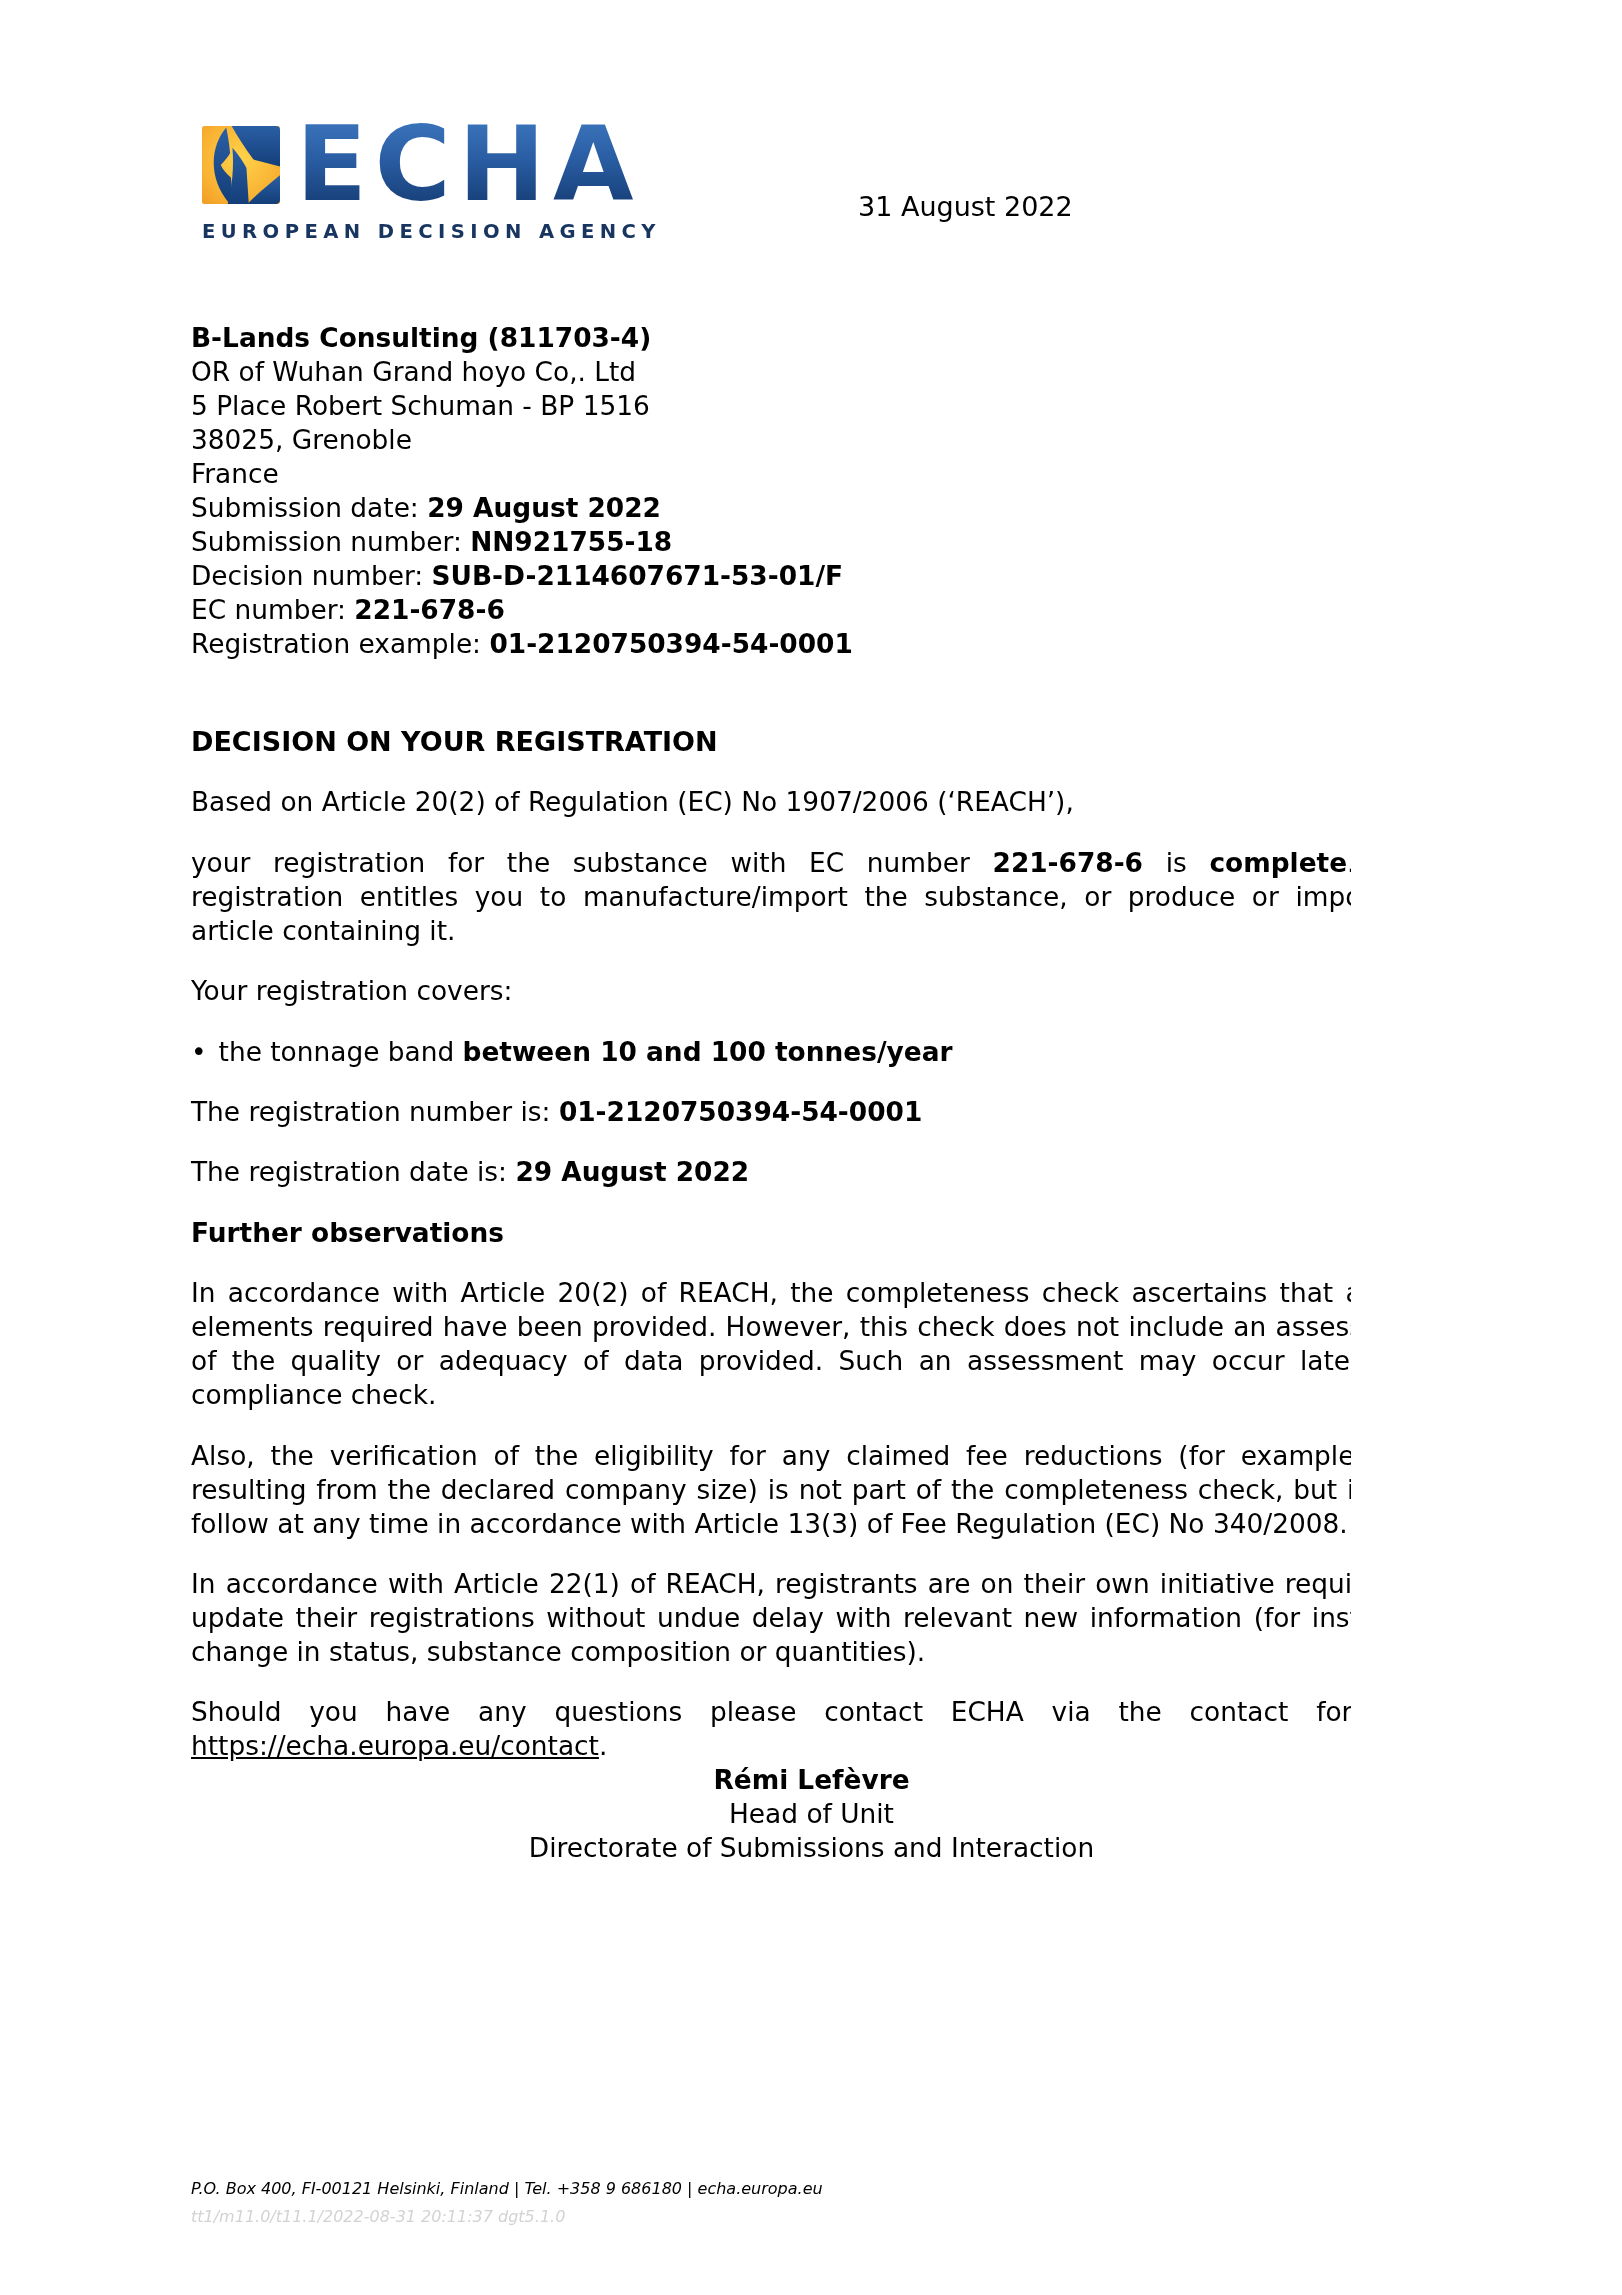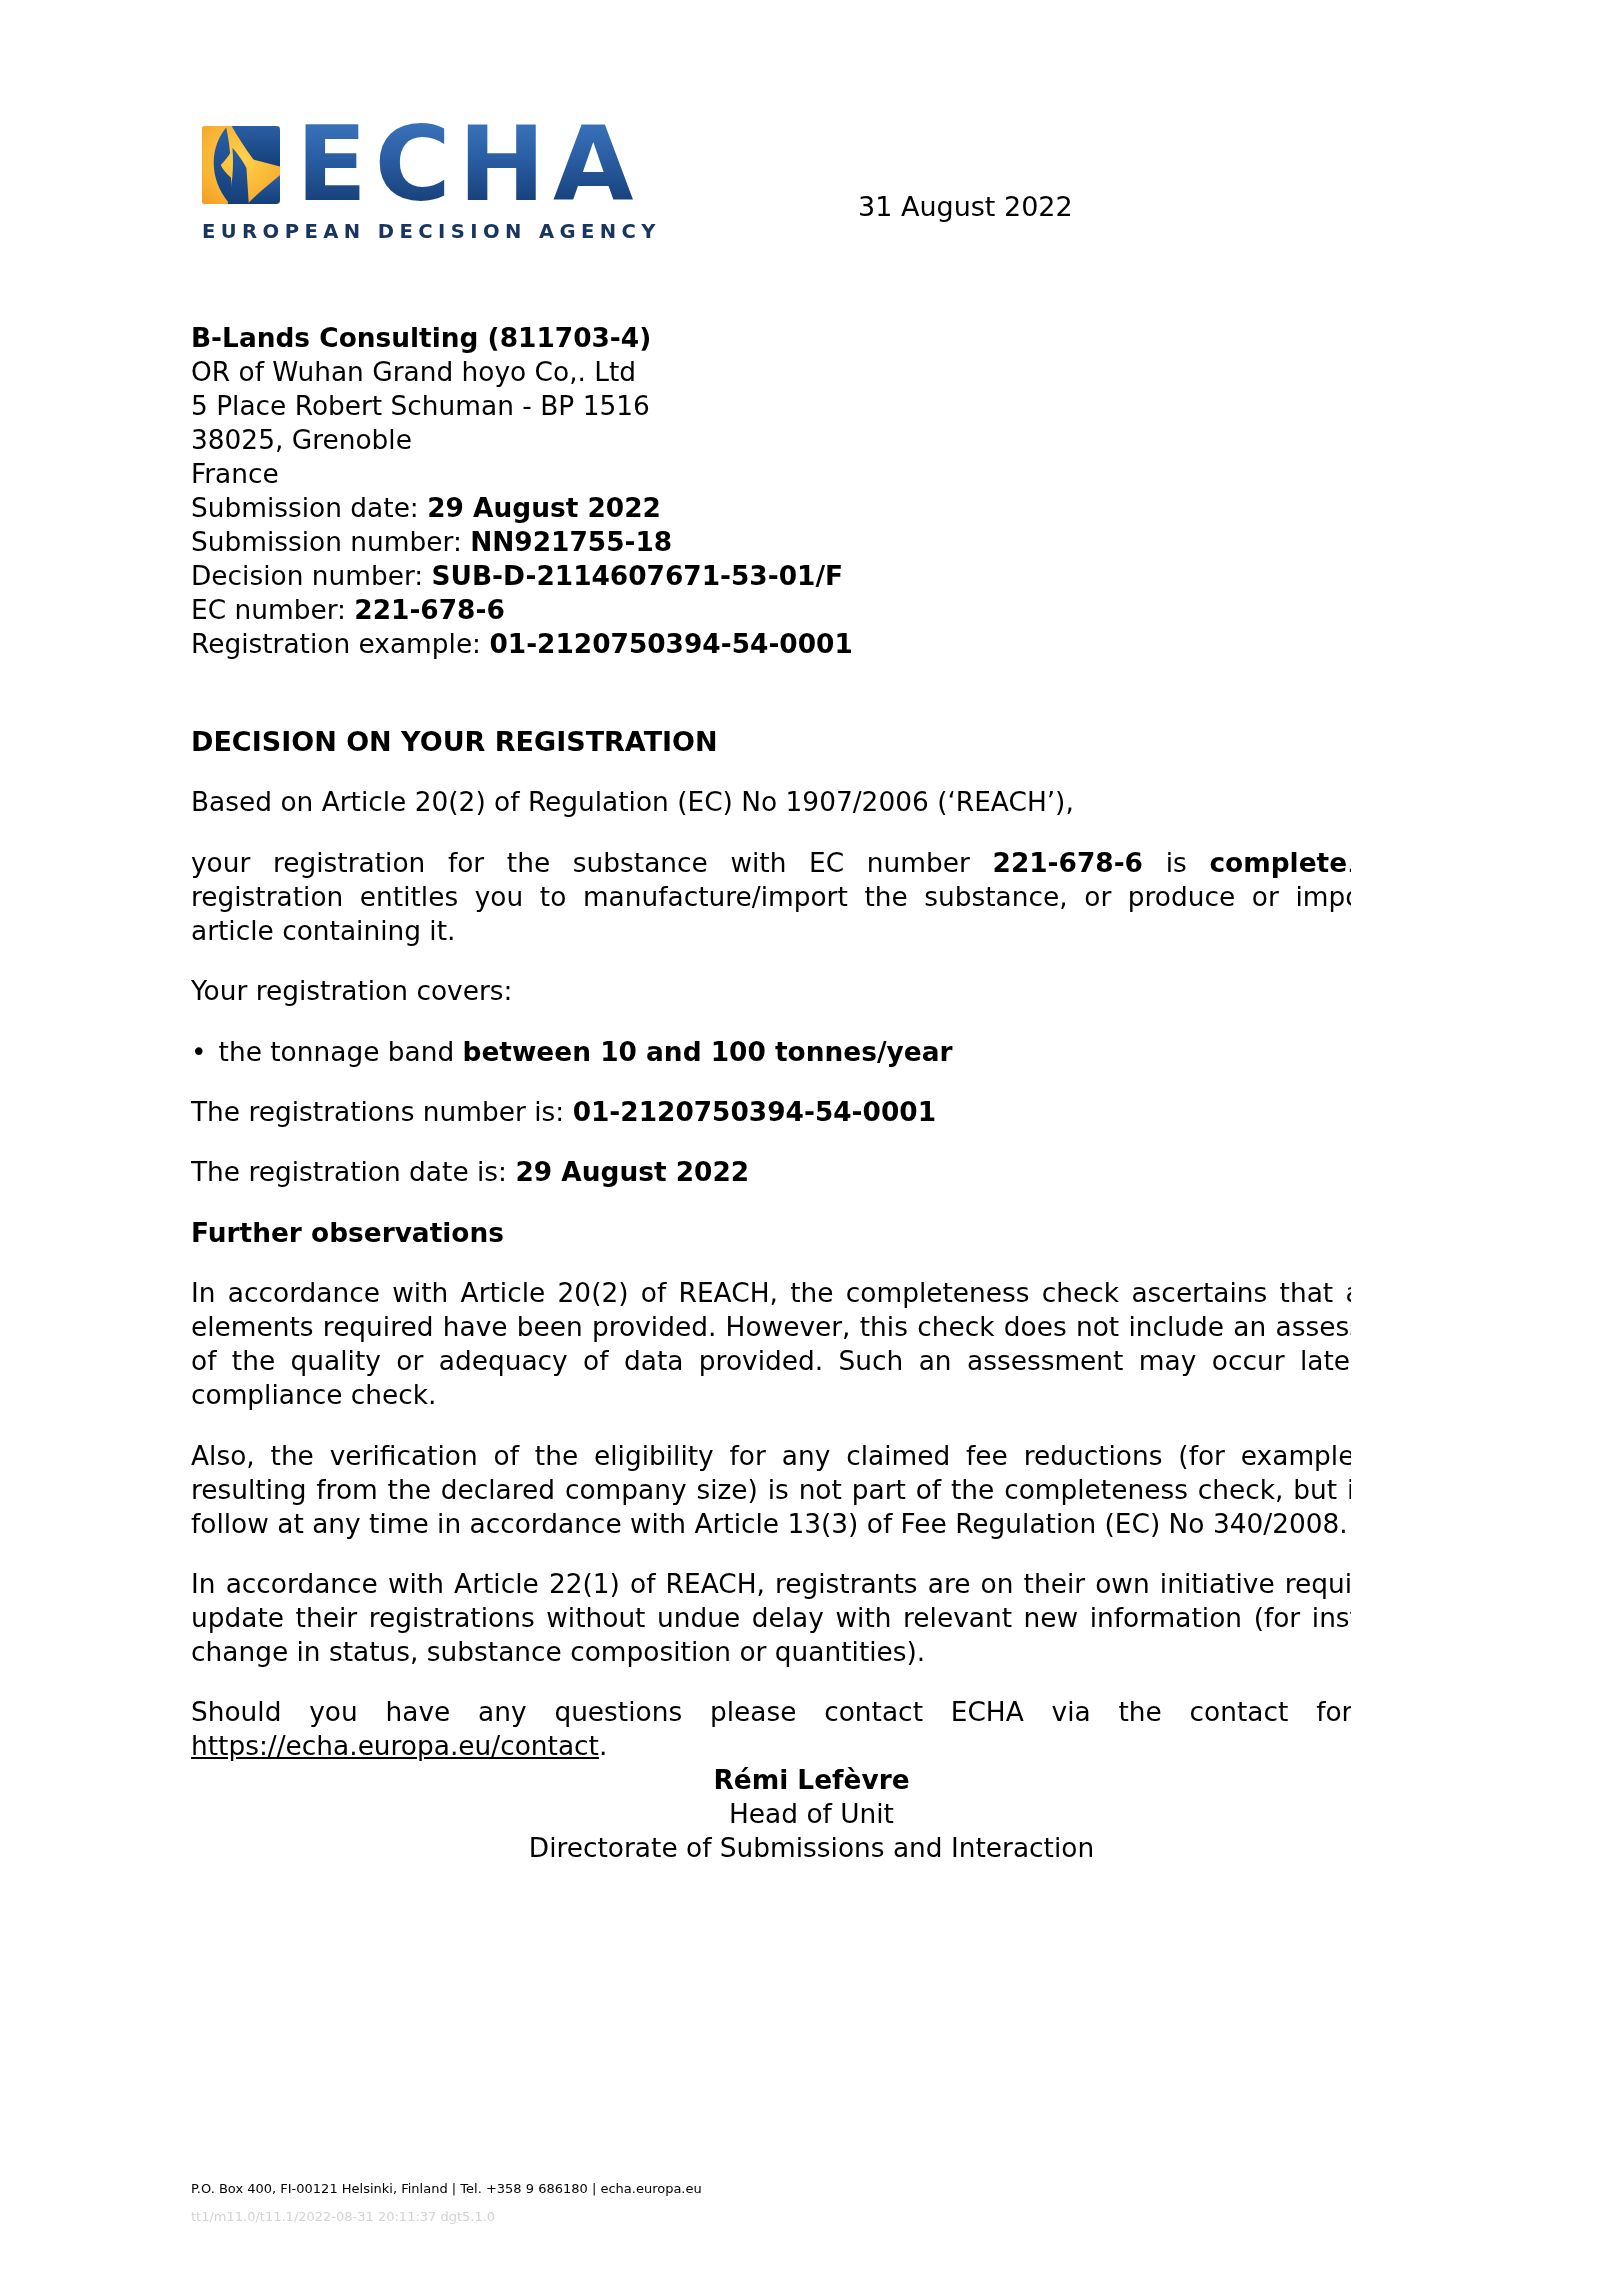--- a/index.html
+++ b/index.html
@@ -41,21 +41,21 @@
   .reference{margin-top:32px;}
   .ref-line .val{font-weight:bold;}
   h1.decision{font-size:27px;font-weight:bold;margin:64px 0 0 0;line-height:34px;}
   h2.further{font-size:26.4px;font-weight:bold;margin:26.4px 0 0 0;line-height:34px;}
   p.std{margin:26.4px 0 0 0;}
   p.just{text-align:justify;}
   .dot{display:inline-block;margin-right:12px;}
   a.doclink{color:#000;text-decoration:underline;cursor:pointer;}
   .sig{margin-top:64px;text-align:center;}
   
-  .footer{position:absolute;left:191px;top:2175px;font-size:13px;line-height:28px;}
+  .footer{position:absolute;left:191px;top:2175px;font-size:16px;line-height:28px;font-style:italic;}
   .footer .meta{color:#d3d3d3;}
 </style>
 </head>
 <body>
 
 <div class="page">
 
   <div class="header">
     <div class="logo">
       <svg viewBox="0 0 100 100" xmlns="http://www.w3.org/2000/svg" aria-hidden="true">
@@ -104,21 +104,21 @@
     <h1 class="decision">DECISION ON YOUR REGISTRATION</h1>
 
     <p class="std">Based on Article 20(2) of Regulation (EC) No 1907/2006 (‘REACH’),</p>
 
     <p class="std just"><span>your registration for the substance with EC number</span> <span class="b">221-678-6</span> <span>is</span> <span class="b">complete</span><span>. This registration entitles you to manufacture/import the substance, or produce or import an article containing it.</span></p>
 
     <p class="std">Your registration covers:</p>
 
     <p class="std"><span class="dot">•</span><span>the tonnage band</span> <span class="b">between 10 and 100 tonnes/year</span></p>
 
-    <p class="std"><span>The registrations number is:</span> <span class="b">01-2120750394-54-0001</span></p>
+    <p class="std"><span>The registration number is:</span> <span class="b">01-2120750394-54-0001</span></p>
 
     <p class="std"><span>The registration date is:</span> <span class="b">29 August 2022</span></p>
 
     <h2 class="further">Further observations</h2>
 
     <p class="std just">In accordance with Article 20(2) of REACH, the completeness check ascertains that all the elements required have been provided. However, this check does not include an assessment of the quality or adequacy of data provided. Such an assessment may occur later in a compliance check.</p>
     <p class="std just">Also, the verification of the eligibility for any claimed fee reductions (for example such resulting from the declared company size) is not part of the completeness check, but it may follow at any time in accordance with Article 13(3) of Fee Regulation (EC) No 340/2008.</p>
     <p class="std just">In accordance with Article 22(1) of REACH, registrants are on their own initiative required to update their registrations without undue delay with relevant new information (for instance, change in status, substance composition or quantities).</p>
 
 

